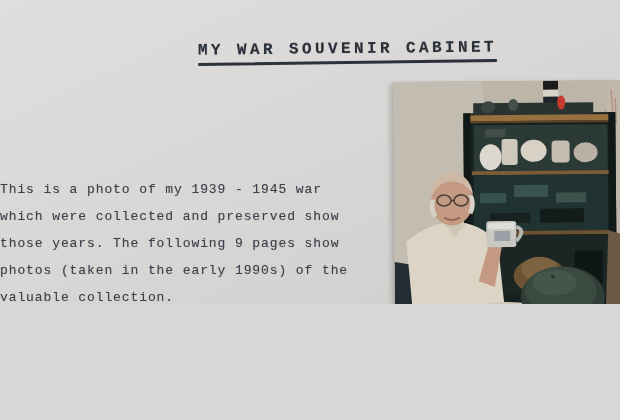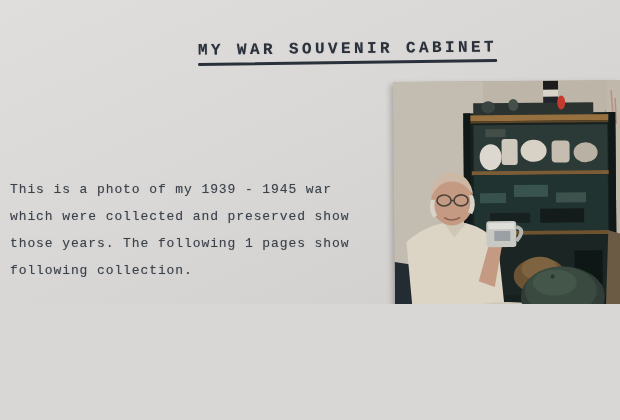--- a/index.html
+++ b/index.html
@@ -23,21 +23,21 @@
   .page-title{
     margin:0;font-size:16px;font-weight:bold;letter-spacing:3.4px;
     color:#2b313b;white-space:nowrap;
     text-shadow:0 0 1px rgba(43,49,59,0.45);
   }
   .title-underline{
     height:2.5px;background:#2b313b;margin-top:3px;width:100%;
     transform:rotate(-0.15deg);border-radius:1px;
   }
   .caption{
-    position:absolute;left:10px;top:176px;width:385px;
+    position:absolute;left:0;top:176px;width:385px;
     font-size:13px;letter-spacing:0.9px;line-height:27px;color:#3b414b;
     text-shadow:0 0 1px rgba(59,65,75,0.35);
   }
   .caption .line{white-space:nowrap;}
   .photo{
     position:absolute;left:393px;top:82px;width:227px;height:338px;
     transform:rotate(-0.5deg);transform-origin:top left;
     box-shadow:-3px 2px 5px rgba(80,75,70,0.30);
     background:#bdb5a8;overflow:hidden;
   }
@@ -49,22 +49,23 @@
 <div class="page">
 
   <div class="title-wrap">
     <h1 class="page-title">MY WAR SOUVENIR CABINET</h1>
     <div class="title-underline"></div>
   </div>
 
   <div class="caption">
     <div class="line">This is a photo of my 1939 - 1945 war</div>
     <div class="line">which were collected and preserved show</div>
-    <div class="line">those years. The following 1 pages show</div>
-    <div class="line">following collection.</div>
+    <div class="line">those years. The following 9 pages show</div>
+    <div class="line">photos (taken in the early 1990s) of the</div>
+    <div class="line">valuable collection.</div>
   </div>
 
   <div class="photo">
     <svg viewBox="0 0 227 338" xmlns="http://www.w3.org/2000/svg">
 
       <g>
         <rect x="0" y="0" width="227" height="338" fill="#bdb5a8"></rect>
         <rect x="0" y="0" width="90" height="200" fill="#c3bcb0"></rect>
         <rect x="214" y="0" width="13" height="120" fill="#c0b8aa"></rect>
         <path d="M218 10 l2 30 M222 18 l1 26" stroke="#a8695f" stroke-width="1.5" opacity="0.5" fill="none"></path>

